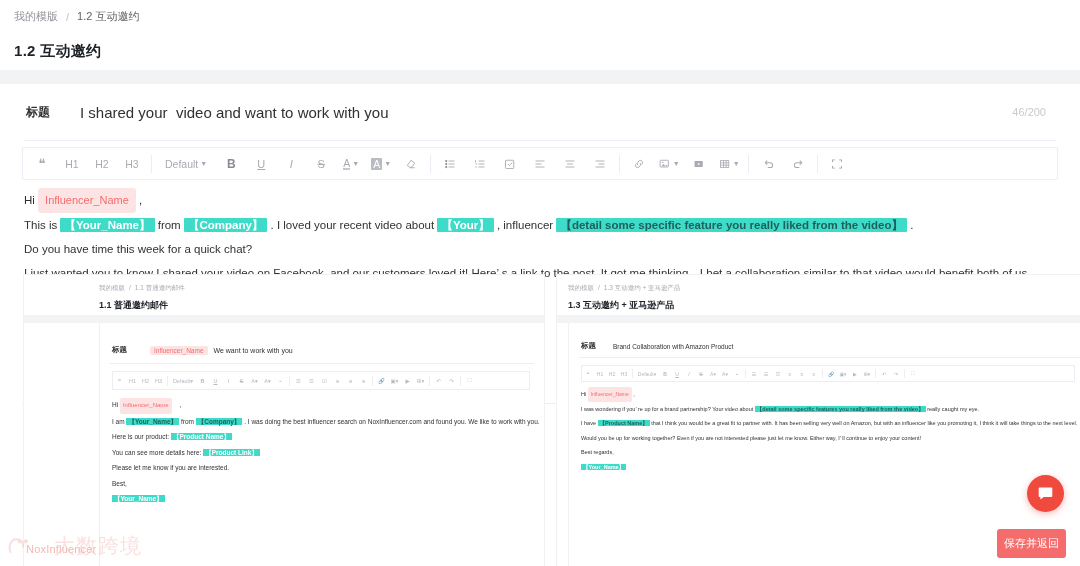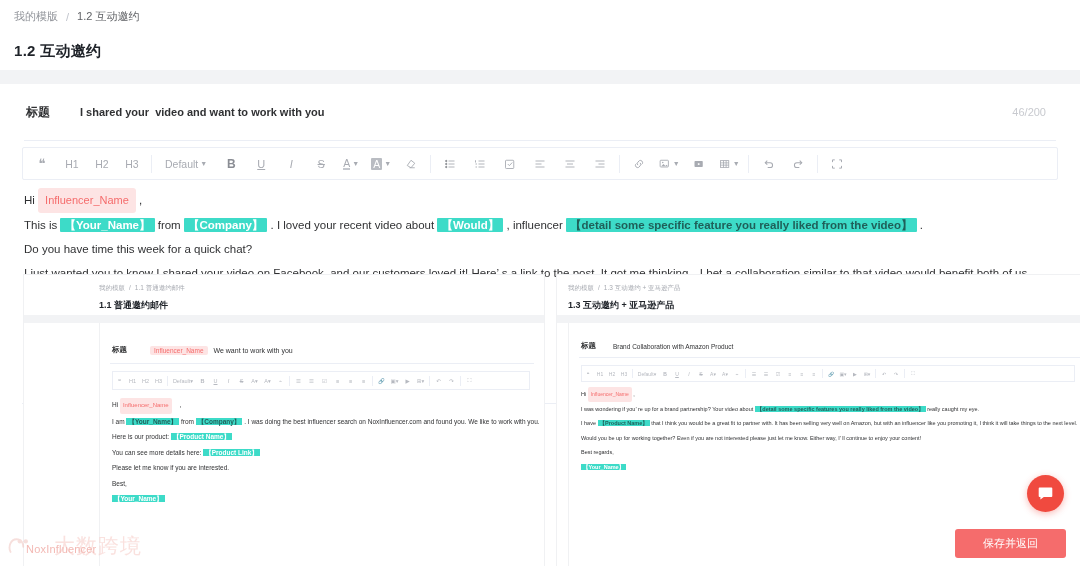--- a/index.html
+++ b/index.html
@@ -26,21 +26,21 @@
 
   
   .card {
     position:relative;
     margin:0 22px; background:#fff;
     border-bottom:1px solid #ebeef5;
     min-height:320px;
   }
   .title-row { display:flex; align-items:center; height:56px; padding:0 4px 0 2px; }
   .field-label { width:48px; font-size:12px; font-weight:bold; color:#303133; padding-left:2px; }
-  .title-input { flex:1; font-size:11px; color:#303133; border:none; outline:none; background:transparent; padding-left:8px;font-weight:bold; }
+  .title-input { flex:1; font-size:15px; color:#303133; border:none; outline:none; background:transparent; padding-left:8px; }
   .counter { font-size:11px; color:#c8cacf; padding-right:8px; }
   .divider { height:1px; background:#ebeef5; margin:0 2px; }
 
   
   .toolbar { display:flex; align-items:center; height:33px; border:1px solid #ebeef5; border-radius:2px; background:#fff; margin:6px 0 0 0; }
   .tb-group { display:flex; align-items:center; height:100%; padding:0 4px; }
   .tb-sep { width:1px; height:18px; background:#ebeef5; }
   .tb-btn {
     min-width:24px; height:24px; margin:0 3px; display:flex; align-items:center; justify-content:center;
     font-size:10.5px; color:#a8abb2; border-radius:2px; cursor:pointer; user-select:none; white-space:nowrap;
@@ -105,21 +105,21 @@
   #shot-13 .s-tb .sp { width:1px; height:9px; margin:0 2px; }
   #shot-13 .s-body { position:absolute; left:12px; top:64px; }
   #shot-13 .s-p { font-size:5.5px; line-height:14.5px; }
   #shot-13 .s-hl, #shot-13 .s-hl-d { padding:0 2px; }
 
   
   .bottombar { position:absolute; left:0; right:0; bottom:0; height:40px; background:transparent; }
   .save-btn {
     position:absolute; right:14px; bottom:8px;
     background:#f56c6c; color:#fff; border:none; border-radius:3px;
-    font-size:11px; padding:7px 28px; cursor:pointer;
+    font-size:11px; padding:7px 7px; cursor:pointer;
     font-family:"Liberation Sans","DejaVu Sans",sans-serif;
   }
 
   
   .chat-bubble {
     position:absolute; right:16px; bottom:54px; width:37px; height:37px; border-radius:50%;
     background:#f04a3f; display:flex; align-items:center; justify-content:center;
     box-shadow:0 2px 7px rgba(240,74,63,.38); cursor:pointer;
   }
 
@@ -283,21 +283,21 @@
       <span>Hi</span>
       <span class="tag-pink">Influencer_Name</span>
       <span>,</span>
     </p>
     <p class="p">
       <span>This is</span>
       <span class="hl">【Your_Name】</span>
       <span>from</span>
       <span class="hl">【Company】</span>
       <span>. I loved your recent video about</span>
-      <span class="hl">【Would】</span>
+      <span class="hl">【Your】</span>
       <span>, influencer</span>
       <span class="hl-d">【detail some specific feature you really liked from the video】</span>
       <span>.</span>
     </p>
     <p class="p">Do you have time this week for a quick chat?</p>
     <p class="p">I just wanted you to know I shared your video on Facebook, and our customers loved it! Here’ s a link to the post. It got me thinking—I bet a collaboration similar to that video would benefit both of us.</p>
     <p class="p">Best regards,</p>
     <p class="p">
       <span class="hl">【Your_Name】</span>
     </p>

